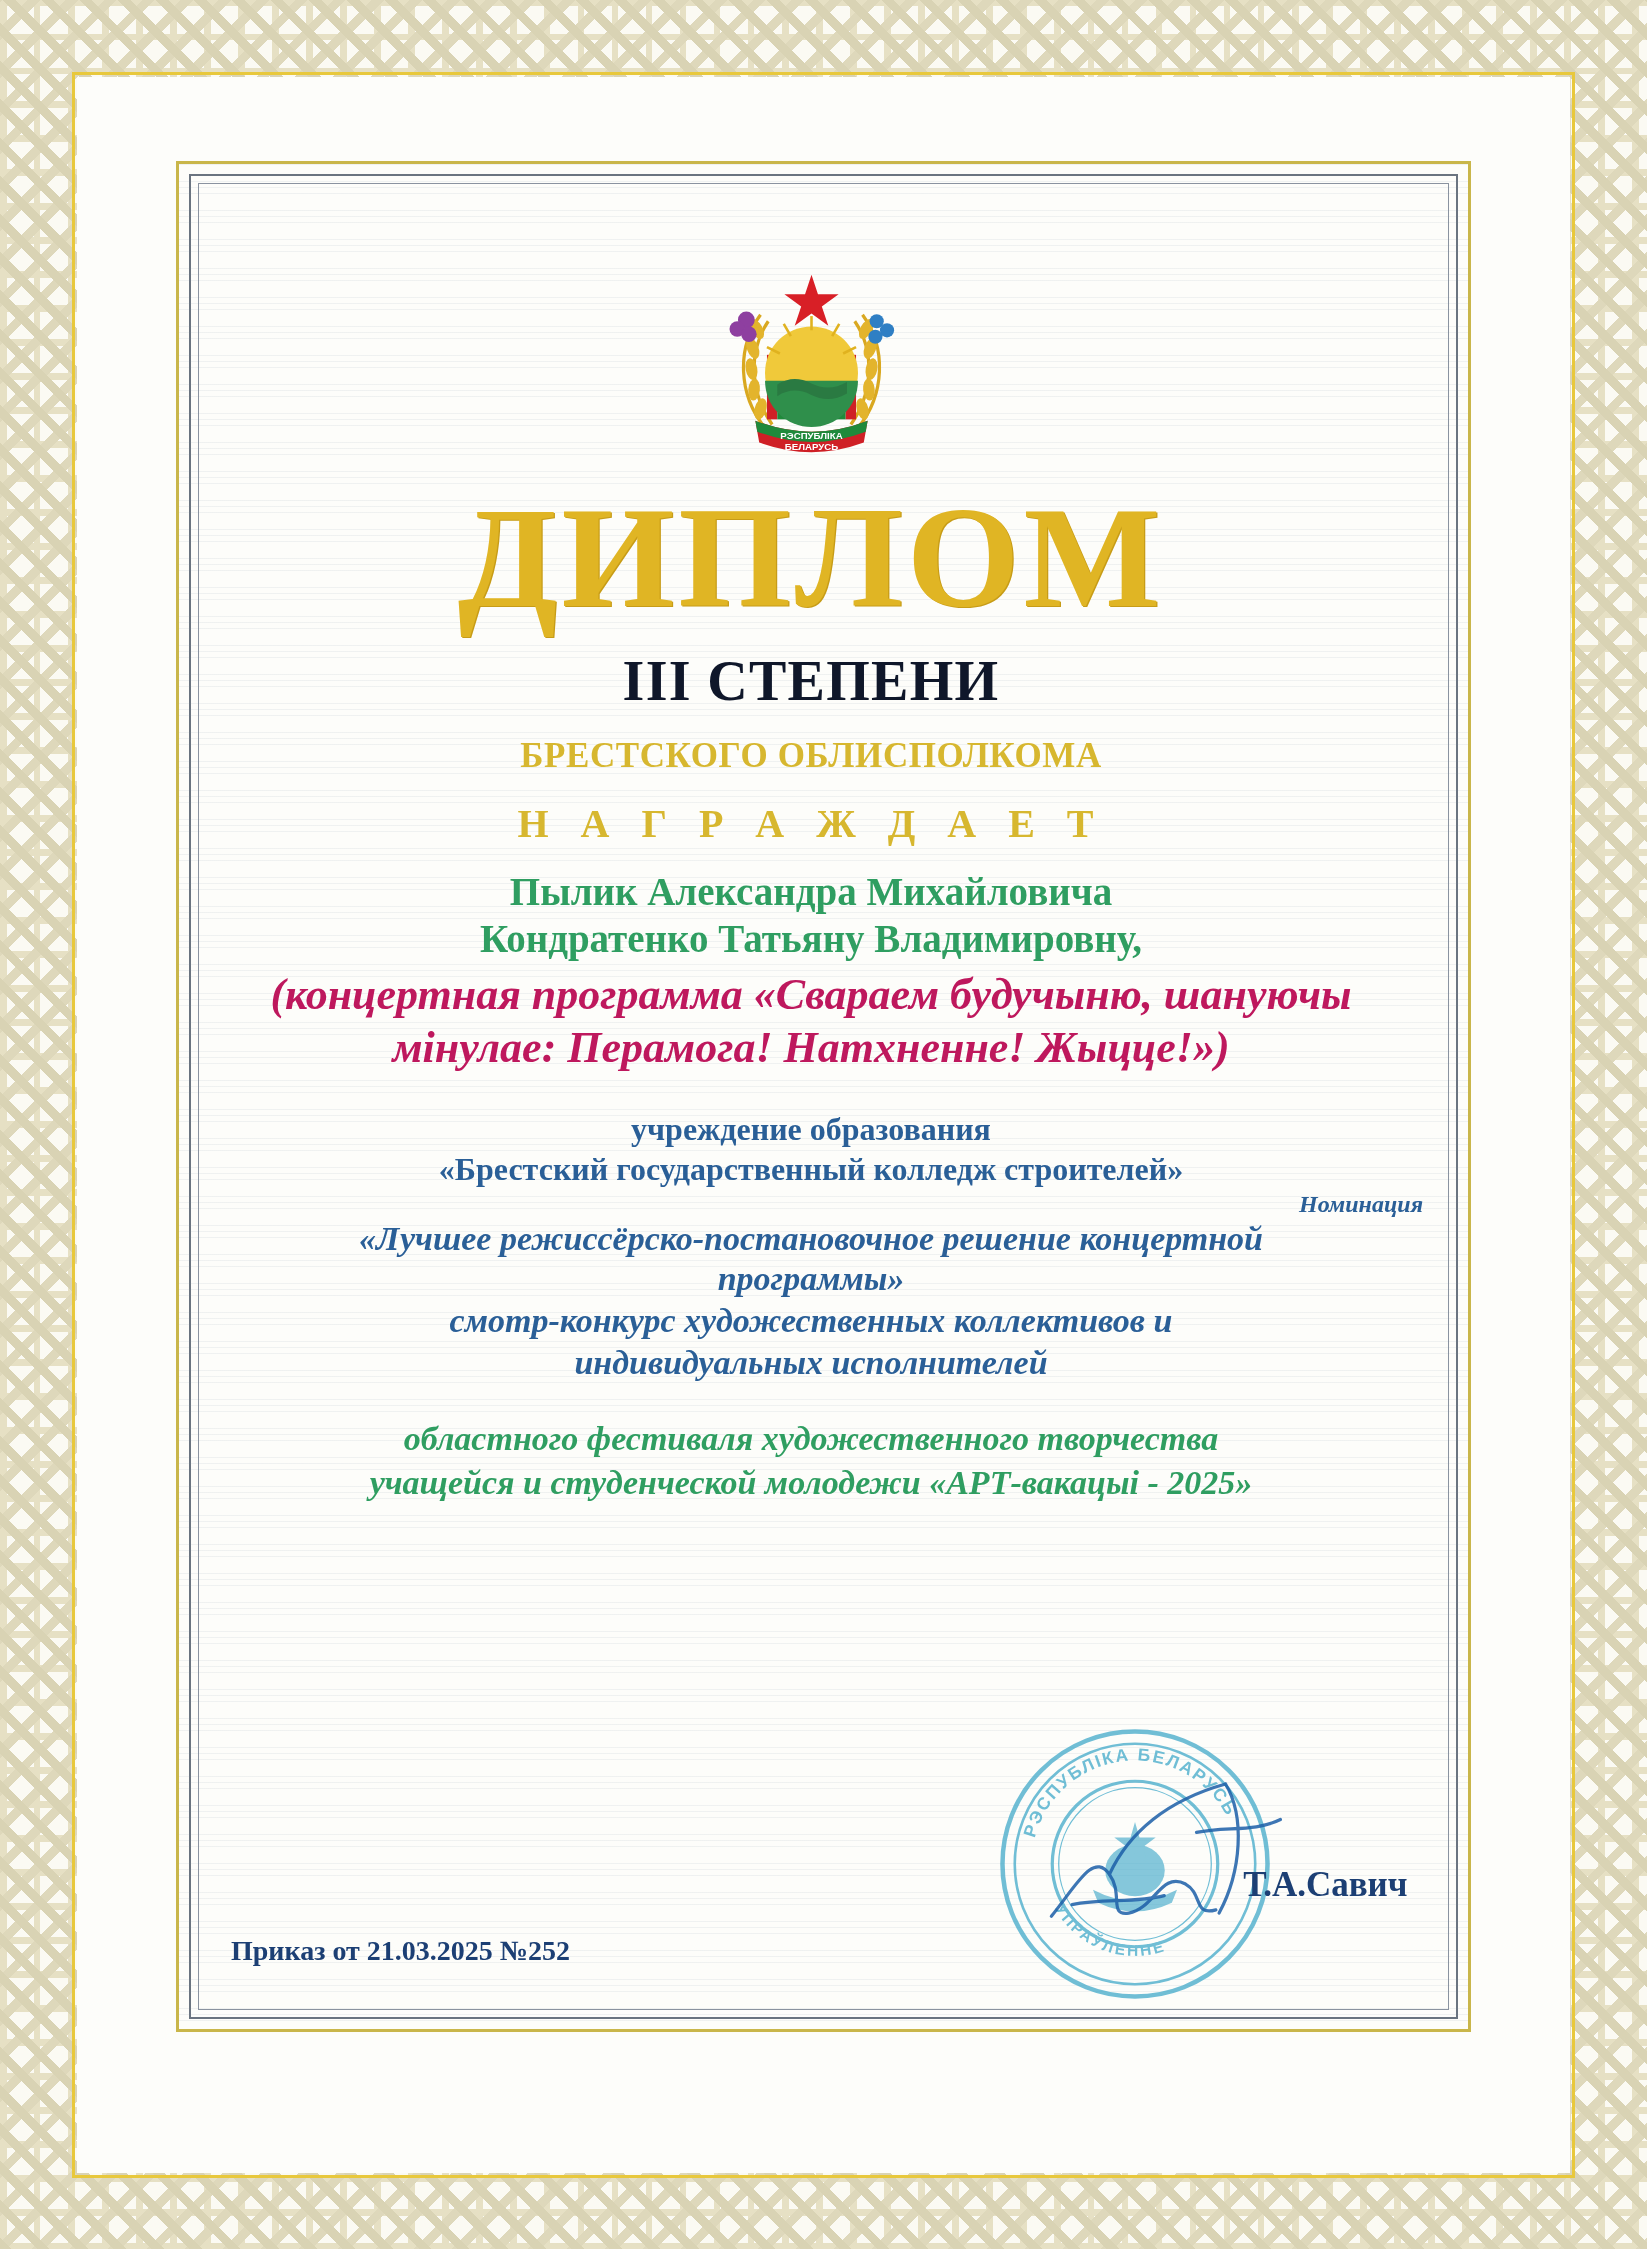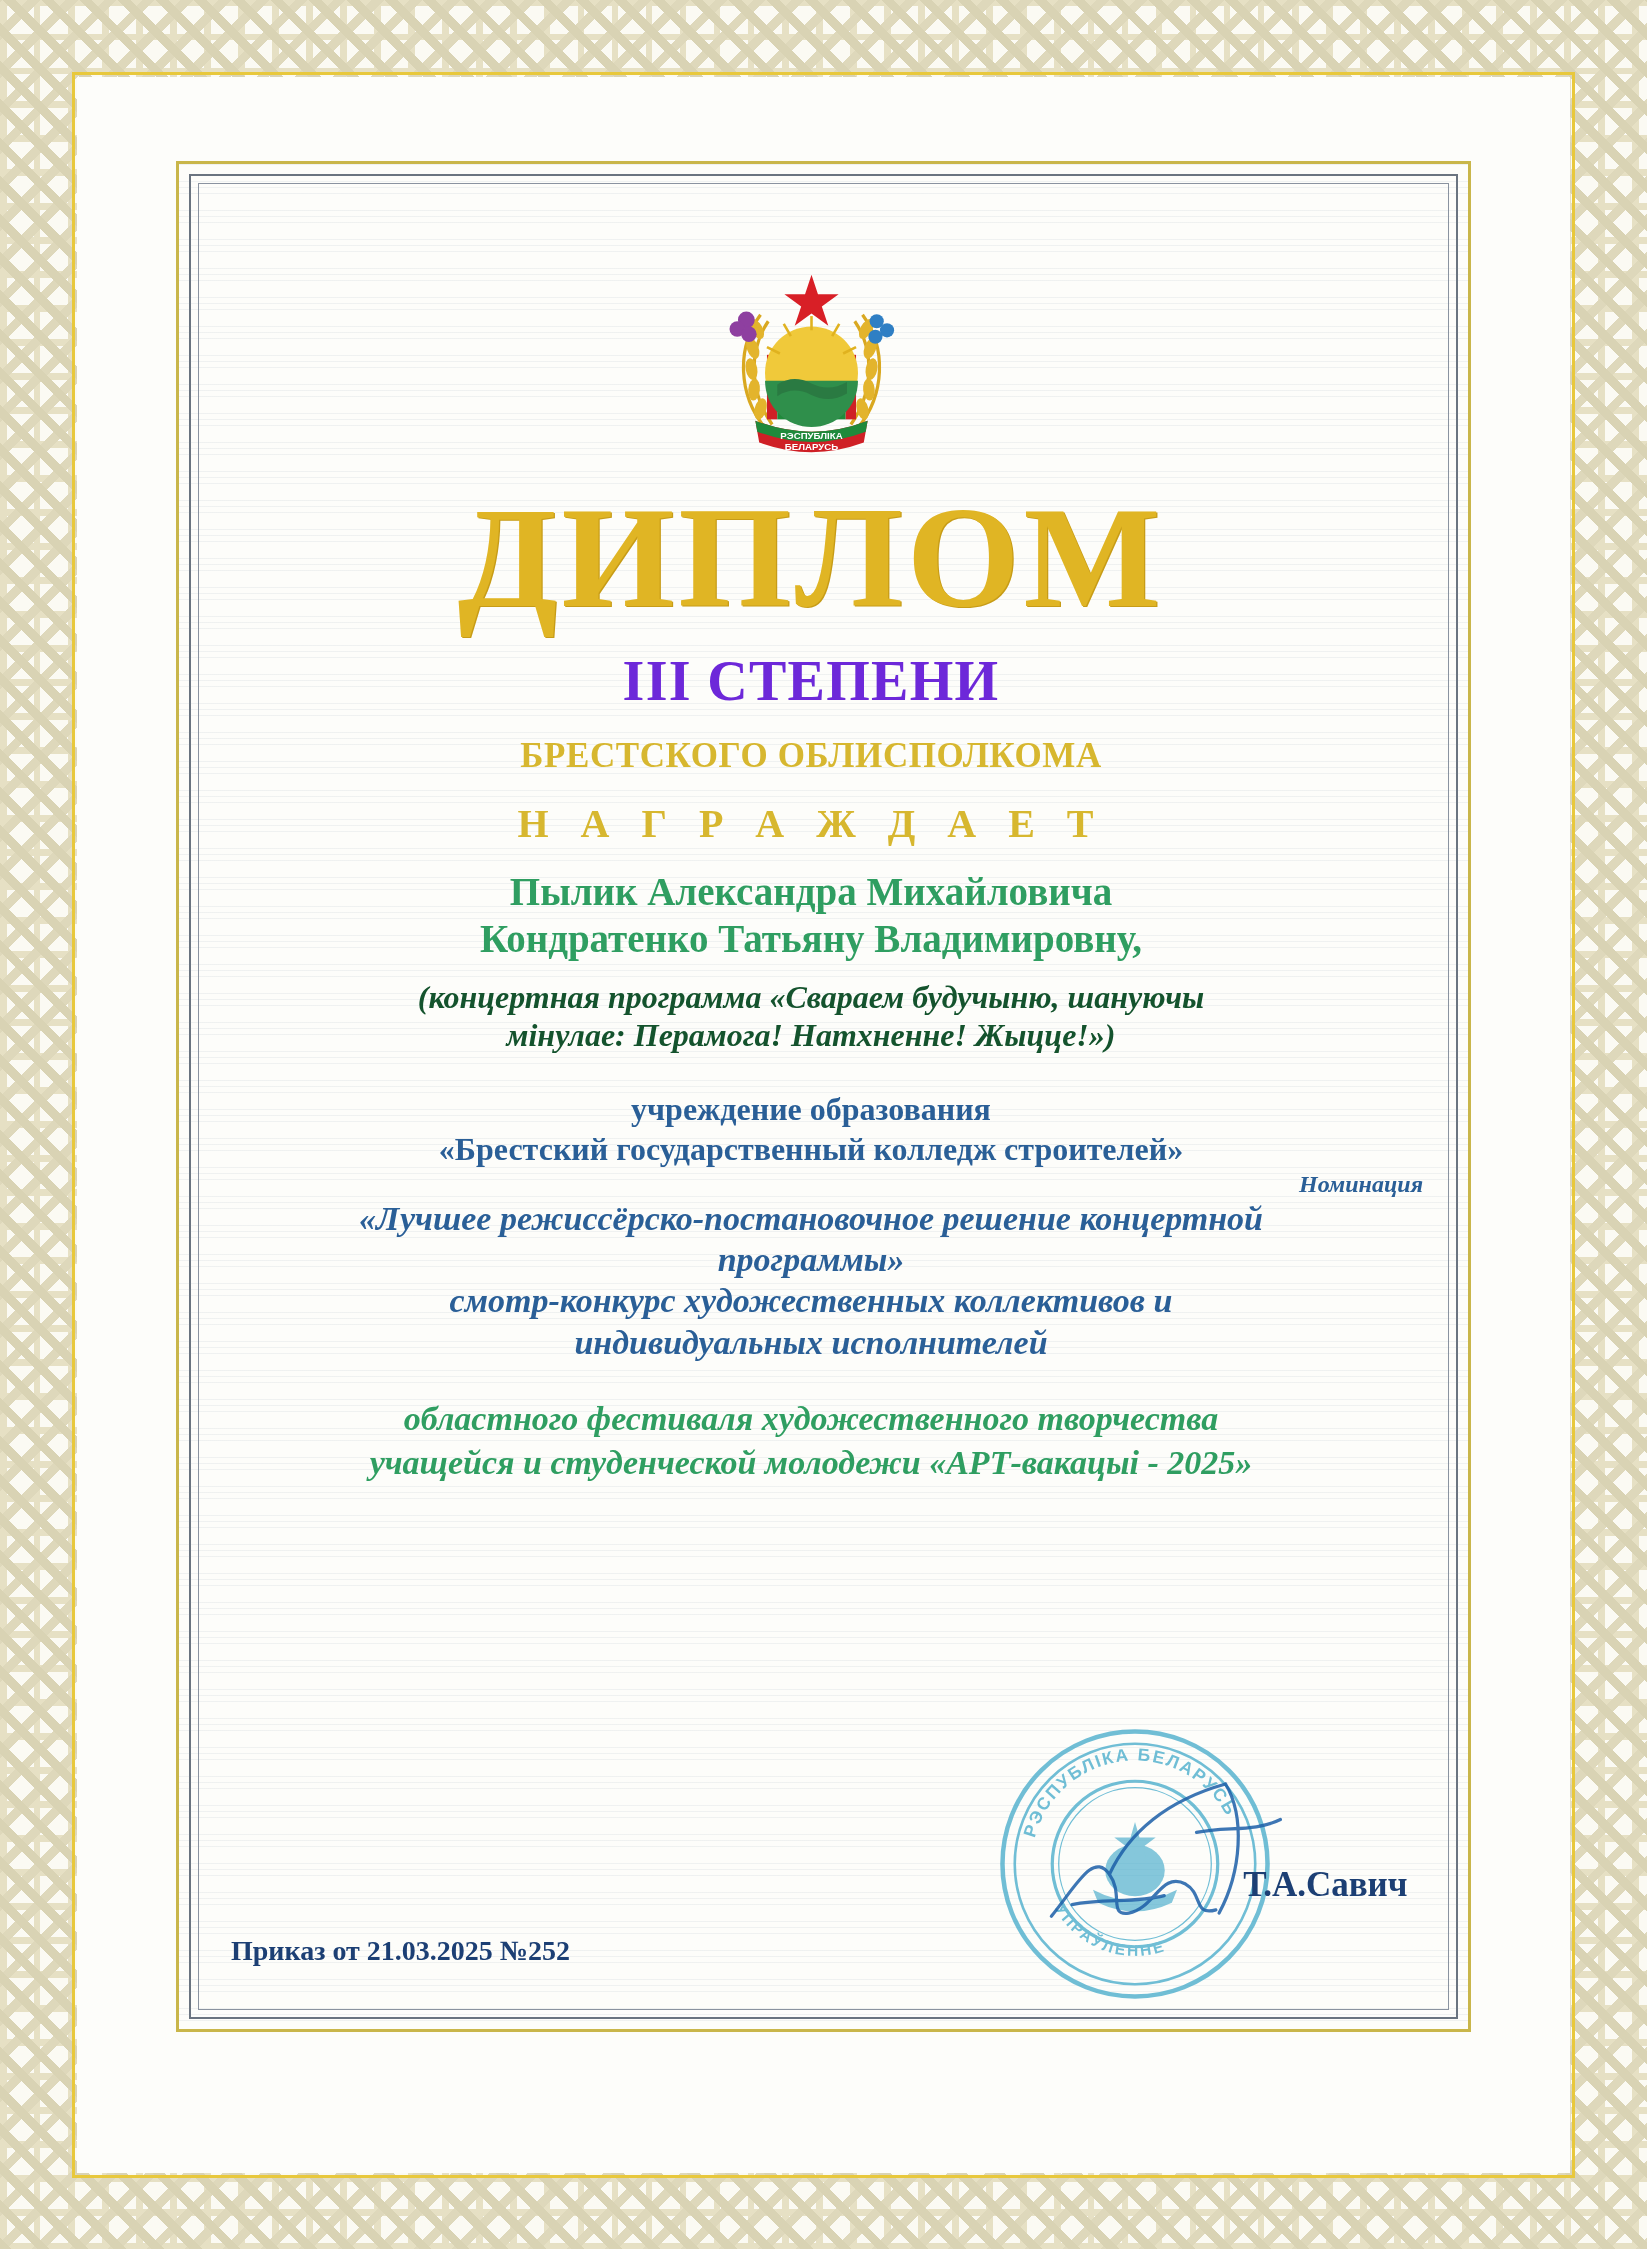--- a/index.html
+++ b/index.html
@@ -112,21 +112,21 @@
     line-height: 1.0;
     letter-spacing: 3.9px;
     color: #e0b524;
     text-shadow: 1.3px 1.3px 0 #c79c17;
   }
   .title-degree {
     margin-top: 19.4px;
     font-weight: bold;
     font-size: 56px;
     letter-spacing: 1.3px;
-    color: #6d28d9;
+    color: #0f172a;
   }
   .org {
     margin-top: 22px;
     font-weight: bold;
     font-size: 35px;
     line-height: 1.22;
     letter-spacing: 0.6px;
     color: #d7b72f;
   }
   .awards-word {
@@ -137,26 +137,26 @@
     color: #d7b72f;
   }
   .laureates {
     margin-top: 20.7px;
     font-weight: bold;
     font-size: 39px;
     line-height: 1.22;
     color: #2f9e61;
   }
   .program-note {
-    margin-top: 15px;
+    margin-top: 6px;
     font-style: italic;
     font-weight: bold;
-    font-size: 32px;
+    font-size: 44px;
     line-height: 1.2;
-    color: #14532d;
+    color: #be185d;
   }
   .institution {
     margin-top: 34px;
     font-weight: bold;
     font-size: 32px;
     line-height: 1.25;
     color: #2a5f97;
   }
   .nomination-label {
     font-style: italic;

